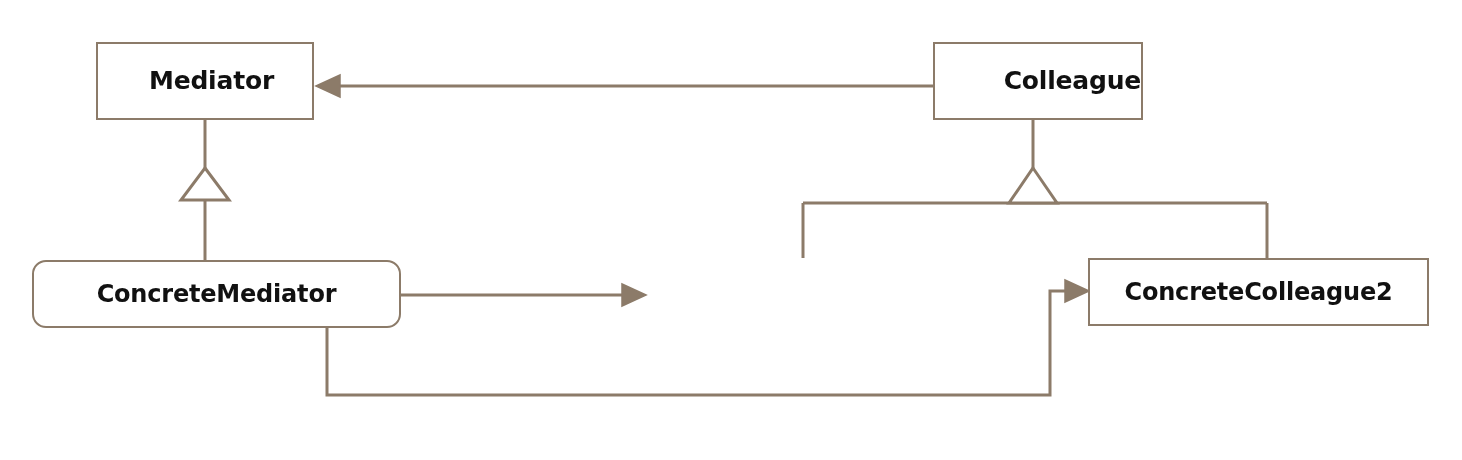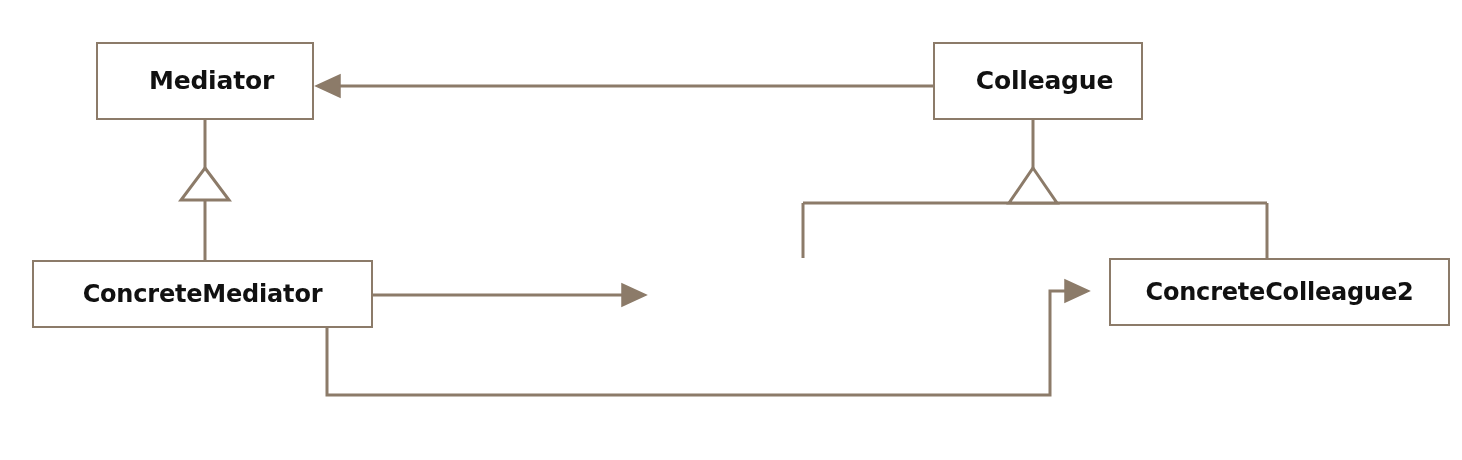--- a/index.html
+++ b/index.html
@@ -90,26 +90,26 @@
     <g>
       <polyline points="327,328 327,395 1050,395 1050,291 1073,291" fill="none" stroke="#8c7b69" stroke-width="3" stroke-linejoin="miter" stroke-linecap="butt"></polyline>
       <polygon points="1089,291 1065,280 1065,302" fill="#8c7b69" stroke="#8c7b69" stroke-width="1.5" stroke-linejoin="miter"></polygon>
     </g>
   </svg>
 
   <div class="uml-class-box" style="left:96px; top:42px; width:218px; height:78px;">
     <span class="uml-class-label label-lg">Mediator</span>
   </div>
 
-  <div class="uml-class-box" style="left:933px; top:42px; width:210px; height:78px;">
+  <div class="uml-class-box" style="left:933px; top:42px; width:210px; height:78px;justify-content:flex-end;">
     <span class="uml-class-label label-lg">Colleague</span>
   </div>
 
-  <div class="uml-class-box" style="left:32px; top:260px; width:341px; height:68px;">
+  <div class="uml-class-box" style="left:32px; top:260px; width:369px; height:68px;border-radius:14px;">
     <span class="uml-class-label label-md">ConcreteMediator</span>
   </div>
 
 
-  <div class="uml-class-box" style="left:1088px; top:258px; width:341px; height:68px;margin-left:21px;">
+  <div class="uml-class-box" style="left:1088px; top:258px; width:341px; height:68px;">
     <span class="uml-class-label label-md">ConcreteColleague2</span>
   </div>
 
 </div>
 
 </body></html>

